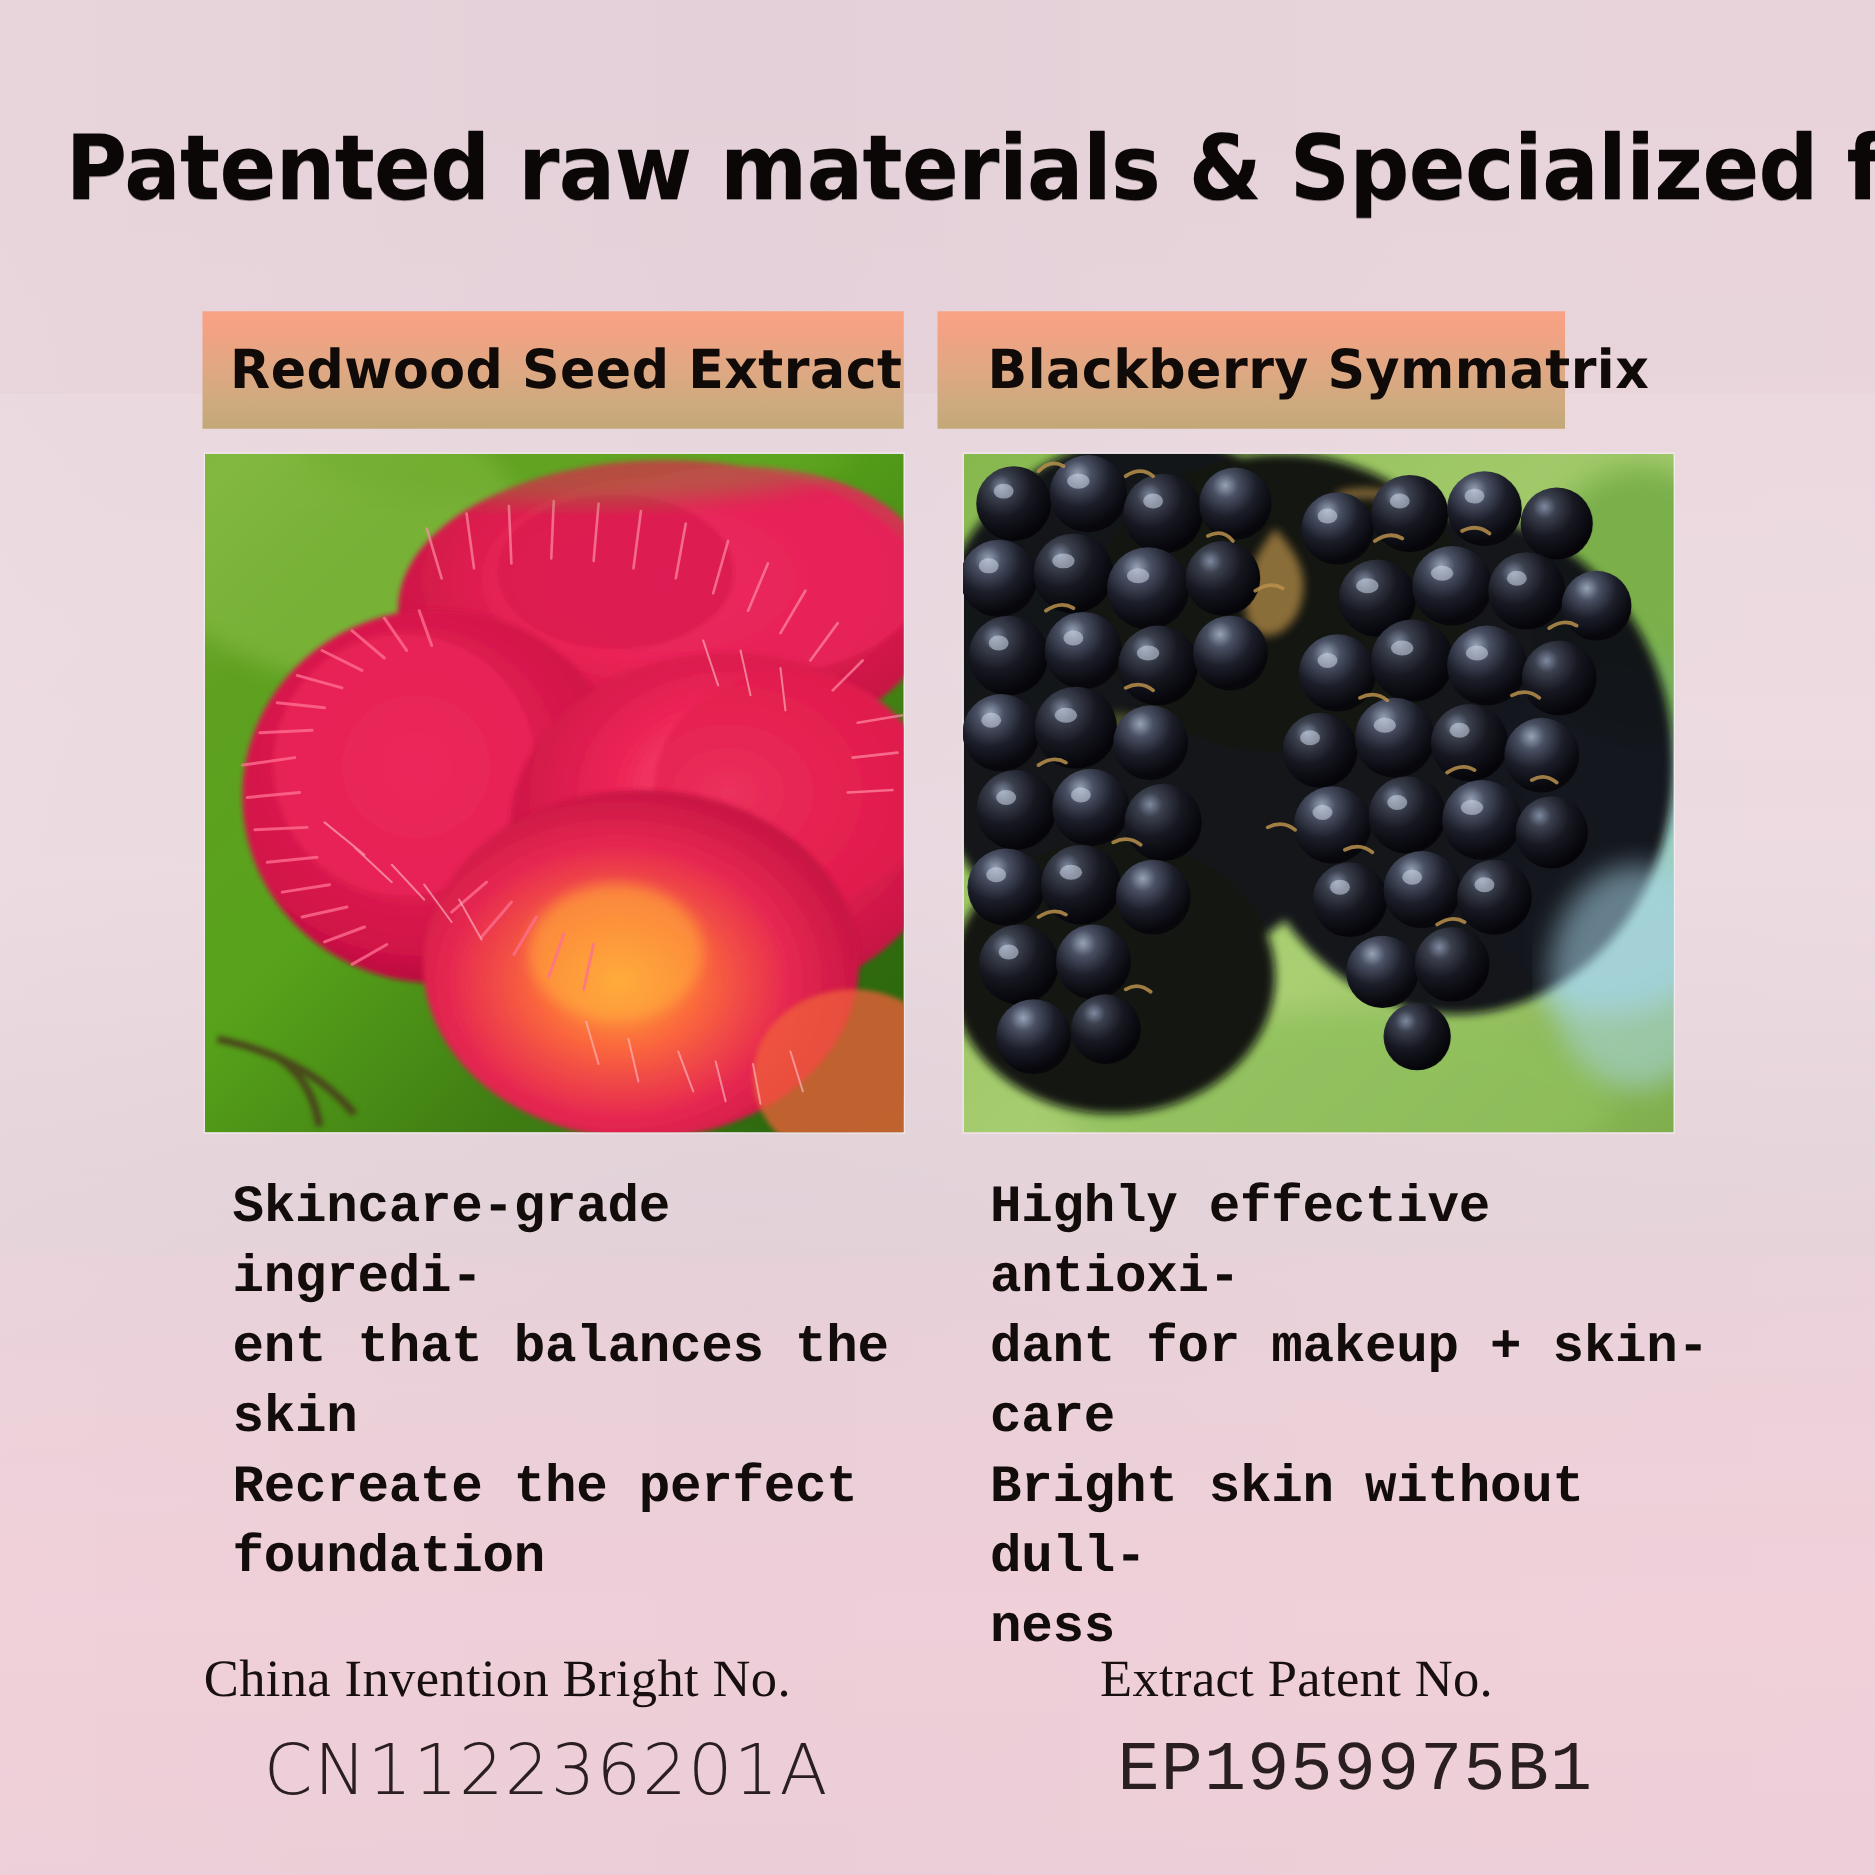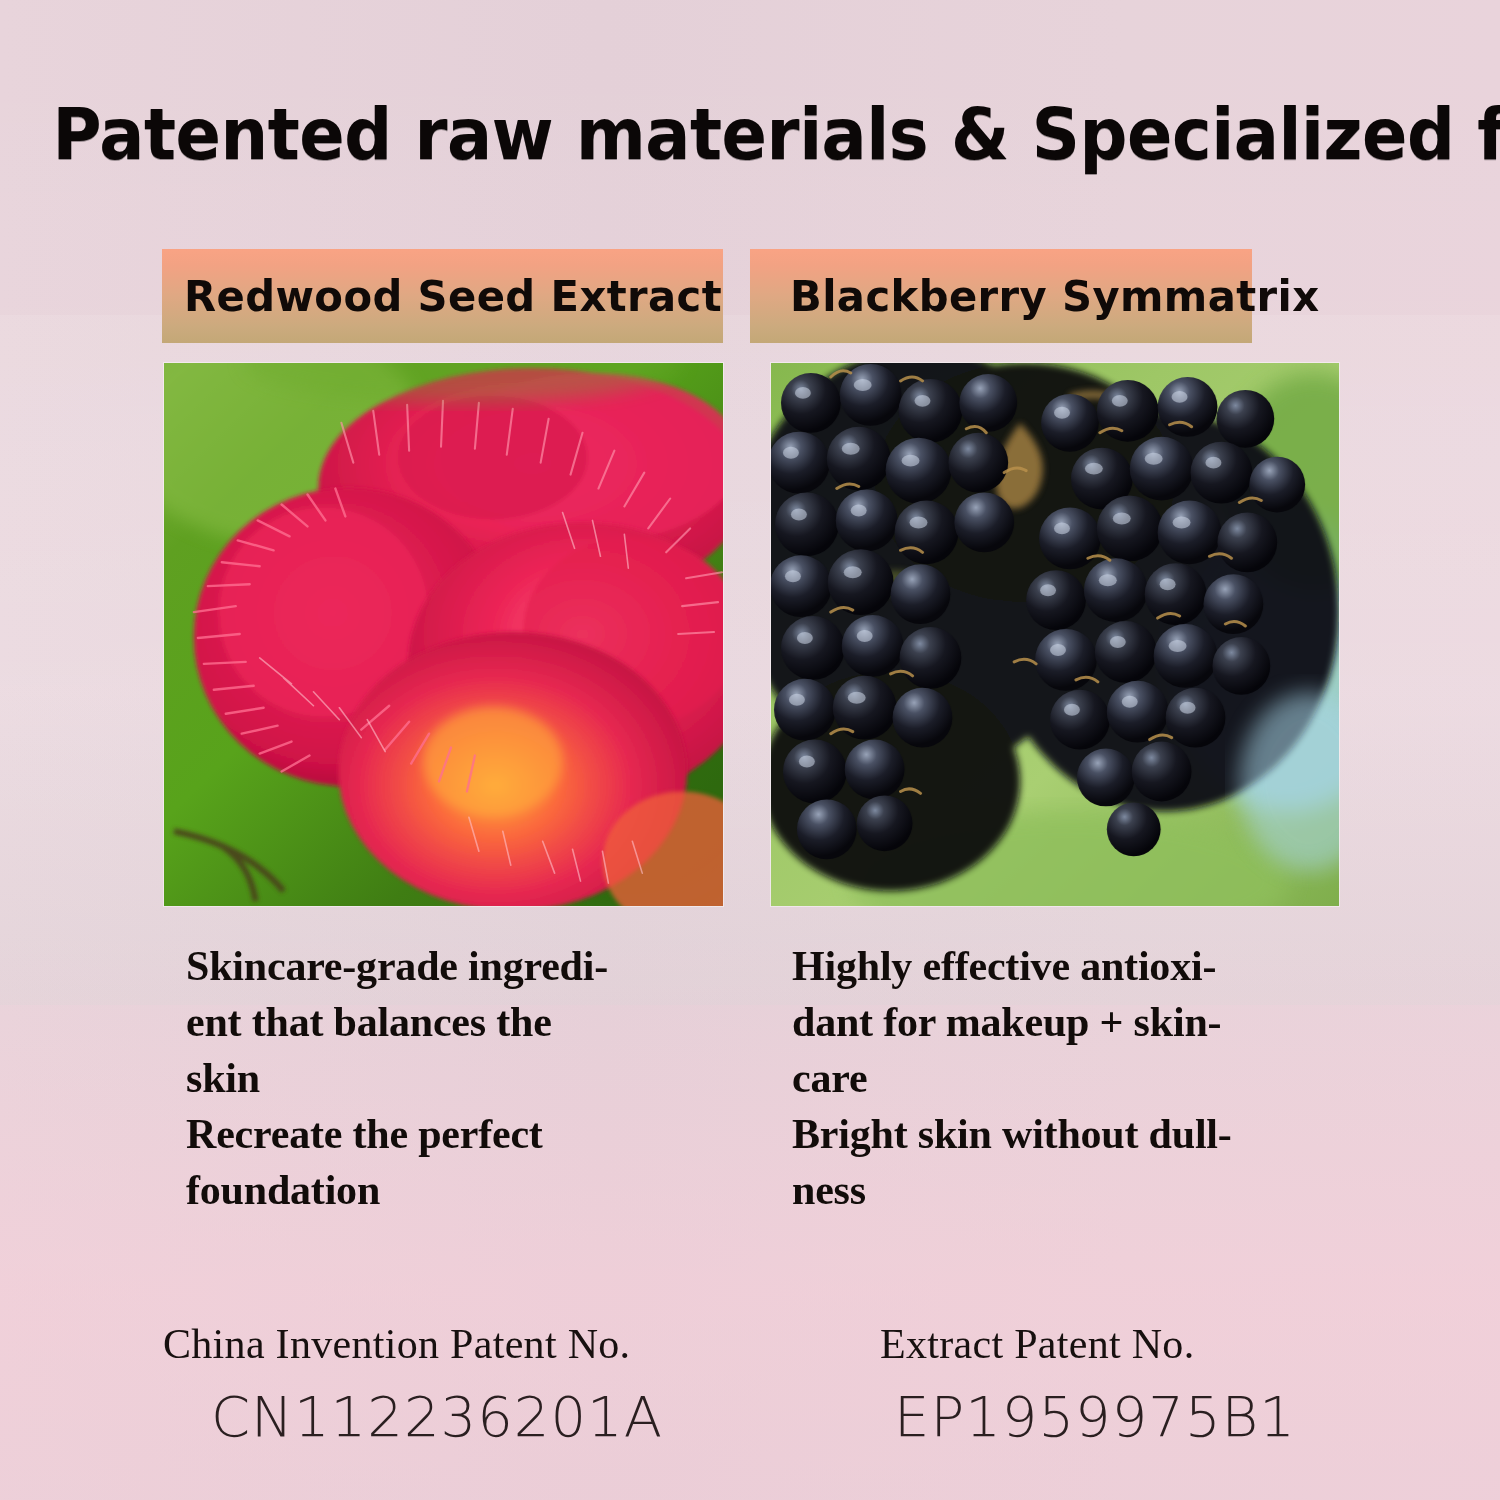--- a/index.html
+++ b/index.html
@@ -100,21 +100,21 @@
     box-sizing: border-box;
   }
   .photo-left  { left: 163px; width: 561px; }
   .photo-right { left: 770px; width: 570px; }
   .photo svg { display: block; width: 100%; height: 100%; }
 
   
   .body-copy {
     position: absolute;
     top: 938px;
-    font-family: Liberation Serif, serif;
+    font-family: Liberation Mono, monospace;
     font-weight: bold;
     font-size: 42px;
     line-height: 56px;
     color: #120c0a;
     letter-spacing: -0.2px;
     white-space: pre-line;
   }
   .copy-left  { left: 186px; width: 560px; }
   .copy-right { left: 792px; width: 590px; }
 
@@ -132,21 +132,21 @@
   .patent-no {
     margin-top: 16px;
     font-family: "DejaVu Sans", sans-serif;
     font-weight: 300;
     font-size: 56px;
     color: #2a1f20;
     letter-spacing: 1px;
     white-space: nowrap;
   }
   .patent-left  .patent-no { margin-left: 48px; }
-  .patent-right .patent-no { margin-left: 14px; }
+  .patent-right .patent-no { margin-left: 14px; font-family: Liberation Mono, monospace; }
 </style>
 </head>
 <body>
 
 <div id="page">
 
   <div class="bg-panel"></div>
 
   <div class="title">Patented raw materials &amp; Specialized formulas</div>
 
@@ -250,21 +250,21 @@
     </svg>
   </div>
 
   <div class="body-copy copy-left">Skincare-grade ingredi-
 ent that balances the
 skin
 Recreate the perfect
 foundation</div>
 
   <div class="patent patent-left">
-    <div class="patent-label">China Invention Patent No.</div>
+    <div class="patent-label">China Invention Bright No.</div>
     <div class="patent-no">CN112236201A</div>
   </div>
 
   <div class="col col-right">
     <div class="banner banner-right">
       <span class="banner-text">Blackberry Symmatrix</span>
     </div>
   </div>
 
   <div class="photo photo-right">

